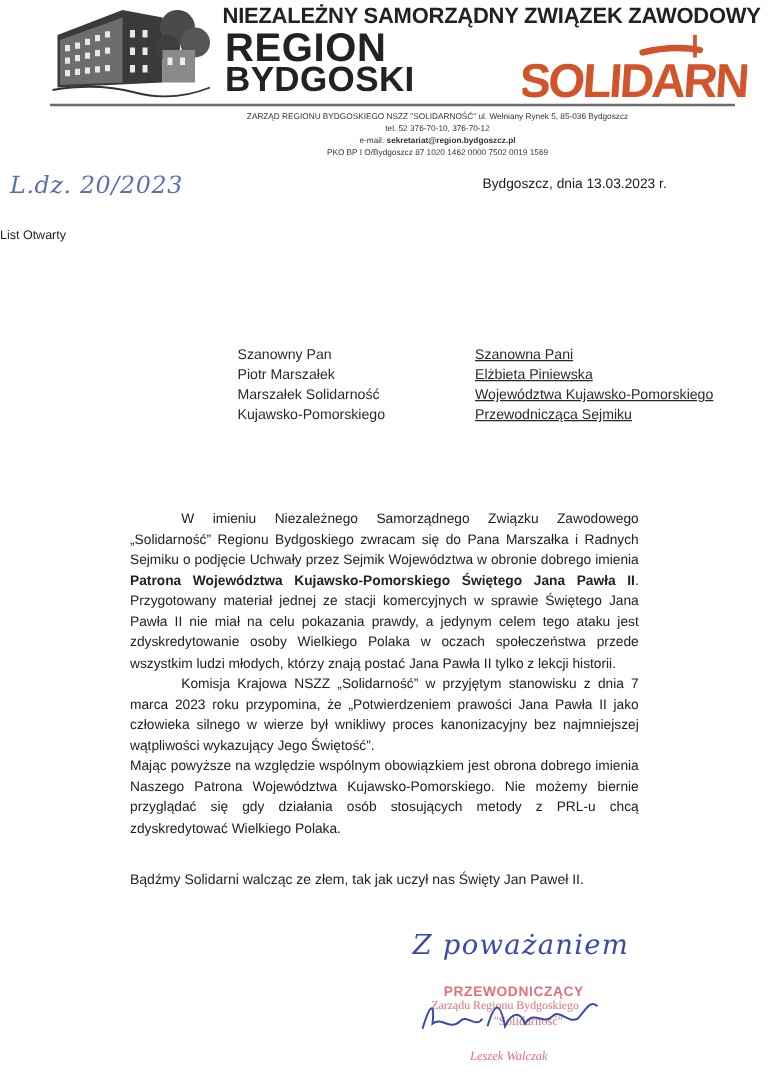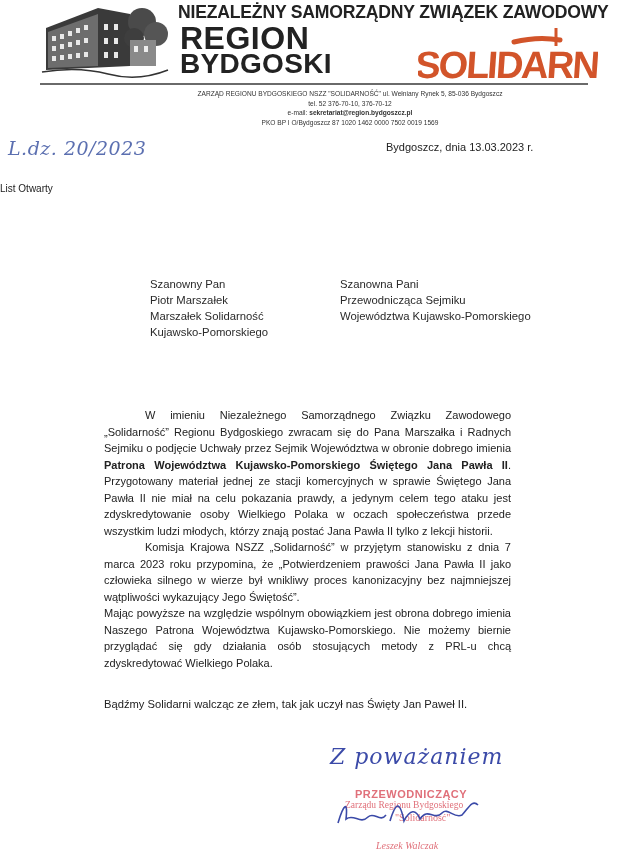--- a/index.html
+++ b/index.html
@@ -10,23 +10,23 @@
   .hdr-region{left:180px;top:25px;font-weight:bold;font-size:32px;line-height:26px;color:#222;letter-spacing:0.5px;}
   .hdr-bydgoski{left:180px;top:51px;font-weight:bold;font-size:28px;line-height:26px;color:#222;letter-spacing:0.3px;}
   .logo{left:418px;top:28px;width:180px;height:56px;}
   .rule{left:40px;top:83px;width:548px;height:2px;background:#6a6a6a;}
   .contact{left:170px;top:89px;width:360px;text-align:center;font-family:"Liberation Sans",sans-serif;font-size:6.6px;line-height:9.6px;color:#333;}
   .contact b{font-weight:bold;}
   .refnum{left:8px;top:137px;font-family:"DejaVu Serif",serif;font-style:italic;font-size:19px;color:#5b6fb0;letter-spacing:0.5px;text-align:center;}
   .date{left:386px;top:141px;font-size:11px;color:#222;}
   .title{left:0;width:585px;top:183px;text-align:left;font-size:10px;color:#222;}
   .addr{top:276px;font-size:11.3px;line-height:16px;color:#2a2a2a;}
-  .addr div{white-space:nowrap;}
+  .addr div{white-space:nowrap;margin-left:40px;}
   .addr-left{left:150px;}
-  .addr-right{left:340px;}
+  .addr-right{left:340px;text-decoration:underline;}
   .body{left:104px;top:407px;width:407px;font-size:11px;line-height:16.5px;color:#222;text-align:justify;}
   .body p{margin:0;}
   .indent{text-indent:41px;}
   .body b{font-weight:bold;}
   .closing{left:104px;top:698px;font-size:11.2px;color:#222;text-indent:0;}
   .sig-handwrite1{left:330px;top:744px;font-family:"DejaVu Serif",serif;font-style:italic;font-size:22px;color:#3b4aa8;letter-spacing:1px;}
   .stamp-title{left:355px;top:788px;font-size:11px;font-weight:bold;color:#e0707a;letter-spacing:0.5px;}
   .stamp-sub{left:345px;top:800px;font-family:"Liberation Serif",serif;font-size:9.5px;color:#e0707a;}
   .stamp-org{left:395px;top:812px;font-family:"Liberation Serif",serif;font-size:10px;color:#e0707a;}
   .signature{left:334px;top:795px;width:150px;height:36px;}
@@ -99,22 +99,23 @@
 <div class="abs title">List Otwarty</div>
 
 <div class="abs addr addr-left">
   <div>Szanowny Pan</div>
   <div>Piotr Marszałek</div>
   <div>Marszałek Solidarność</div>
   <div>Kujawsko-Pomorskiego</div>
 </div>
 <div class="abs addr addr-right">
   <div>Szanowna Pani</div>
+  <div>Elżbieta Piniewska</div>
+  <div>Województwa Kujawsko-Pomorskiego</div>
   <div>Przewodnicząca Sejmiku</div>
-  <div>Województwa Kujawsko-Pomorskiego</div>
 </div>
 
 <div class="abs body">
   <p class="indent"><span>W imieniu Niezależnego Samorządnego Związku Zawodowego „Solidarność” Regionu Bydgoskiego zwracam się do Pana Marszałka i Radnych Sejmiku o podjęcie Uchwały przez Sejmik Województwa w obronie dobrego imienia </span><b>Patrona Województwa Kujawsko-Pomorskiego Świętego Jana Pawła II</b><span>. Przygotowany materiał jednej ze stacji komercyjnych w sprawie Świętego Jana Pawła II nie miał na celu pokazania prawdy, a jedynym celem tego ataku jest zdyskredytowanie osoby Wielkiego Polaka w oczach społeczeństwa przede wszystkim ludzi młodych, którzy znają postać Jana Pawła II tylko z lekcji historii.</span></p>
   <p class="indent">Komisja Krajowa NSZZ „Solidarność” w przyjętym stanowisku z dnia 7 marca 2023 roku przypomina, że „Potwierdzeniem prawości Jana Pawła II jako człowieka silnego w wierze był wnikliwy proces kanonizacyjny bez najmniejszej wątpliwości wykazujący Jego Świętość”.</p>
   <p>Mając powyższe na względzie wspólnym obowiązkiem jest obrona dobrego imienia Naszego Patrona Województwa Kujawsko-Pomorskiego. Nie możemy biernie przyglądać się gdy działania osób stosujących metody z PRL-u chcą  zdyskredytować Wielkiego Polaka.</p>
 </div>
 
 <div class="abs closing">Bądźmy Solidarni walcząc ze złem, tak jak uczył nas Święty Jan Paweł II.</div>
 

